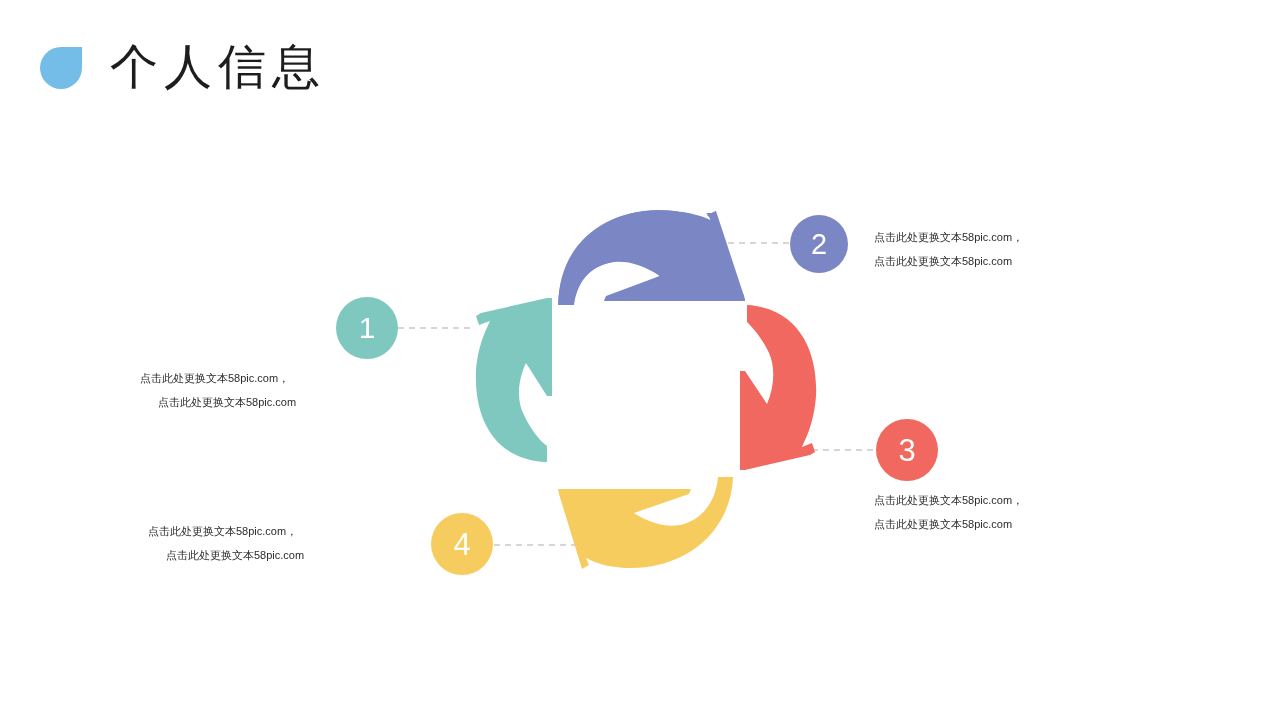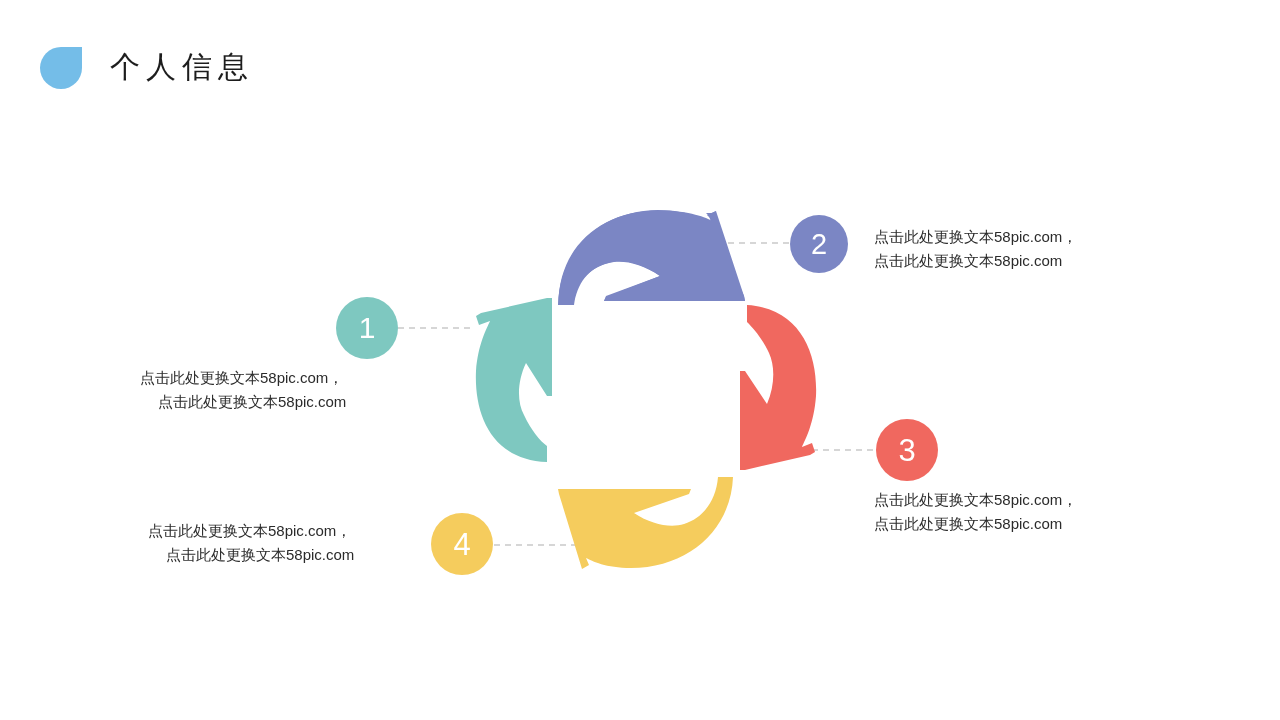--- a/index.html
+++ b/index.html
@@ -35,21 +35,21 @@
   #title-bullet-icon .drop {
     width: 42px;
     height: 42px;
     background: #74bde8;
     border-radius: 50% 0 50% 50%;
   }
   #page-title {
     position: absolute;
     left: 110px;
     top: 40px;
-    font-size: 30px;
+    font-size: 48px;
     line-height: 54px;
     letter-spacing: 6px;
     color: #1d1d1d;
     font-weight: 400;
     white-space: nowrap;
   }
 
   
   #cycle-diagram {
     position: absolute;
@@ -106,21 +106,21 @@
     top: 513px;
     width: 62px;
     height: 62px;
     background: #f5cc5d;
     font-size: 31px;
   }
 
   
   .step-caption {
     position: absolute;
-    font-size: 15px;
+    font-size: 11px;
     line-height: 24px;
     color: #2b2b2b;
     white-space: nowrap;
   }
   .step-caption .caption-line {
     display: block;
   }
 
   #step-caption-1 {
     left: 140px;

